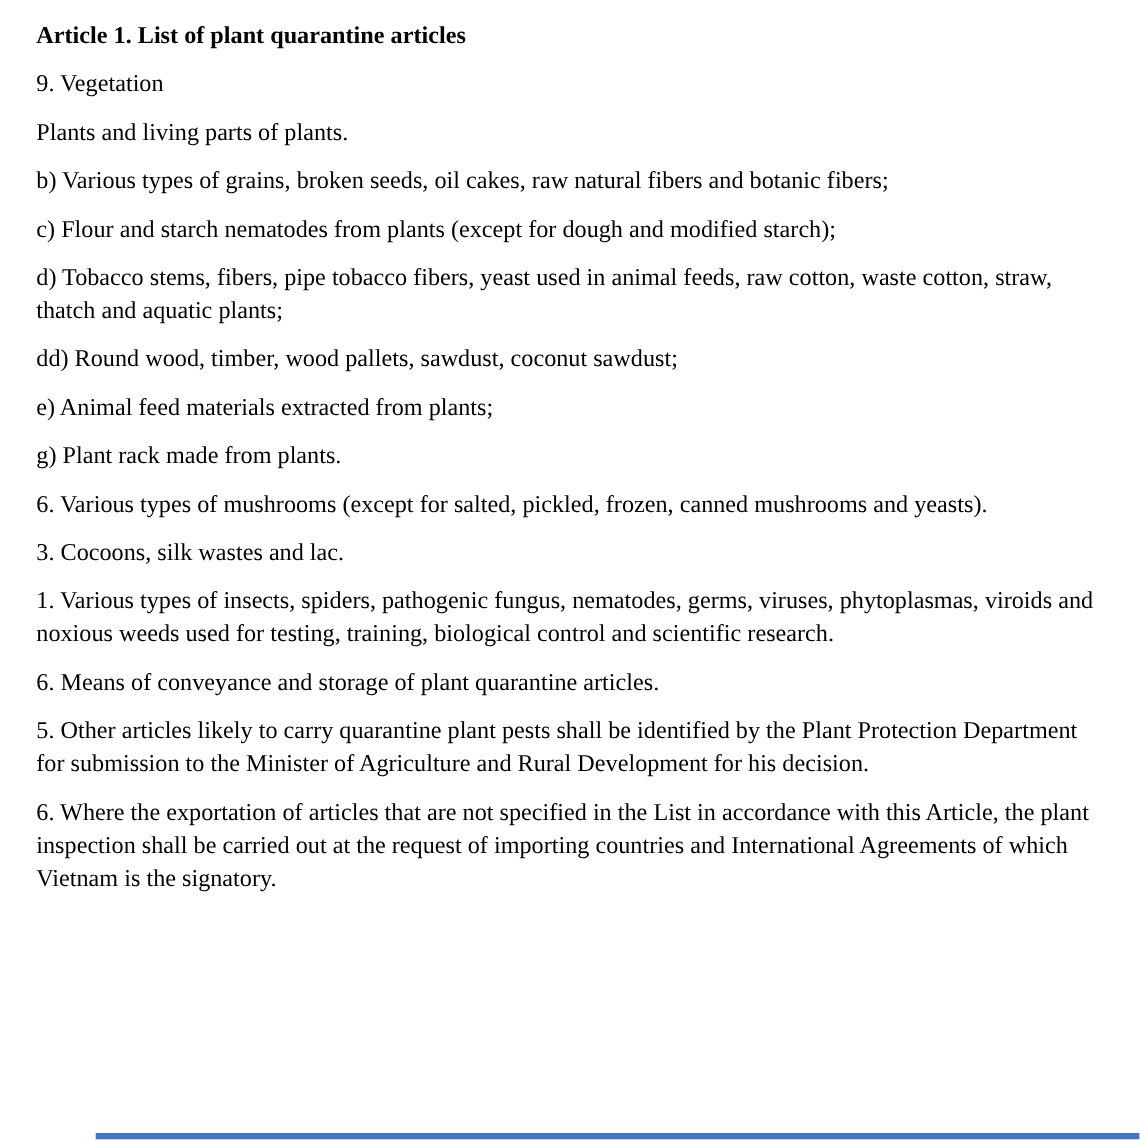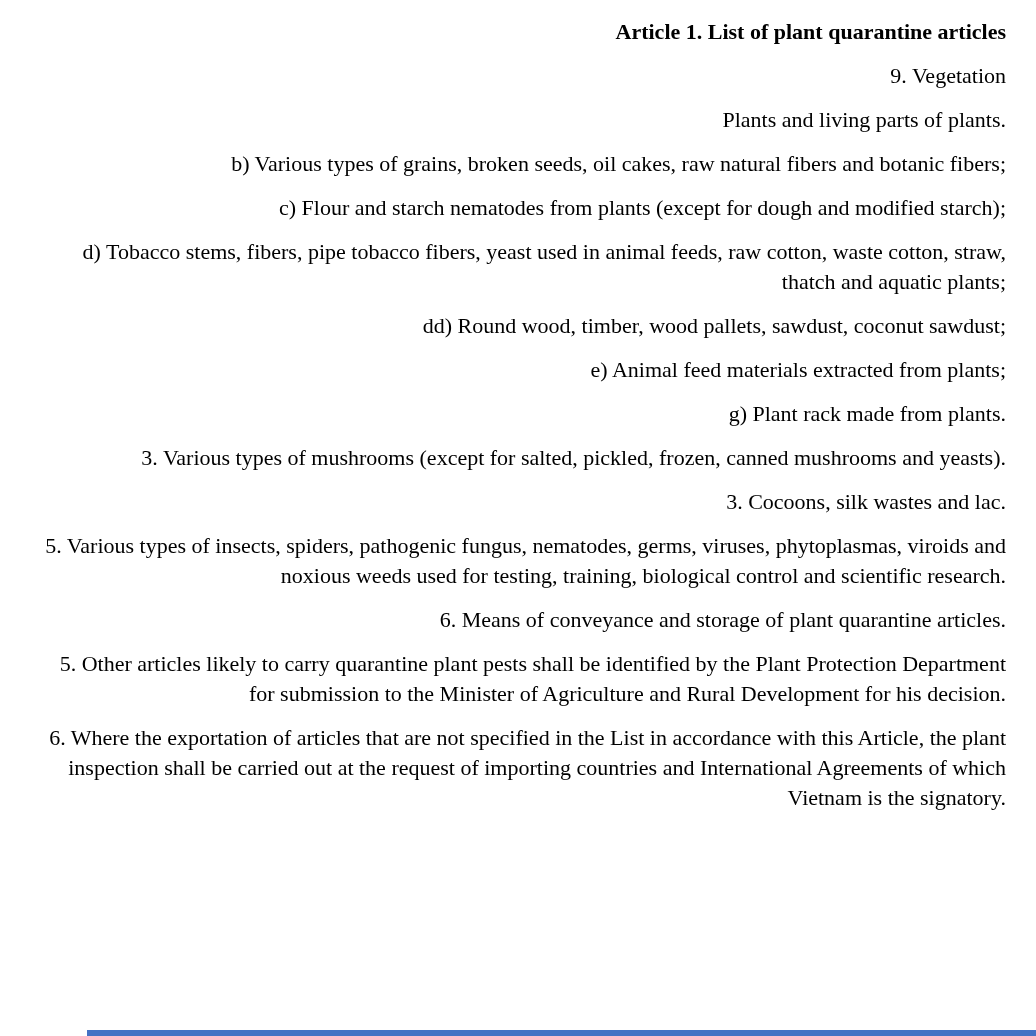--- a/index.html
+++ b/index.html
@@ -17,21 +17,21 @@
   }
   .doc {
     box-sizing: border-box;
     width: 1036px;
     padding: 17px 30px 0 33px;
   }
   .doc p {
     margin: 0 0 14px 0;
     font-size: 22px;
     line-height: 30px;
-    text-align: right;
+    text-align: left;
   }
   .doc p.heading {
     font-weight: bold;
   }
   .bottom-bar {
     position: absolute;
     left: 87px;
     right: 0;
     bottom: 0;
     height: 6px;
@@ -43,21 +43,21 @@
 <div class="doc">
   <p class="heading">Article 1. List of plant quarantine articles</p>
   <p>9. Vegetation</p>
   <p>Plants and living parts of plants.</p>
   <p>b) Various types of grains, broken seeds, oil cakes, raw natural fibers and botanic fibers;</p>
   <p>c) Flour and starch nematodes from plants (except for dough and modified starch);</p>
   <p>d) Tobacco stems, fibers, pipe tobacco fibers, yeast used in animal feeds, raw cotton, waste cotton, straw, thatch and aquatic plants;</p>
   <p>dd) Round wood, timber, wood pallets, sawdust, coconut sawdust;</p>
   <p>e) Animal feed materials extracted from plants;</p>
   <p>g) Plant rack made from plants.</p>
-  <p>3. Various types of mushrooms (except for salted, pickled, frozen, canned mushrooms and yeasts).</p>
+  <p>6. Various types of mushrooms (except for salted, pickled, frozen, canned mushrooms and yeasts).</p>
   <p>3. Cocoons, silk wastes and lac.</p>
-  <p>5. Various types of insects, spiders, pathogenic fungus, nematodes, germs, viruses, phytoplasmas, viroids and noxious weeds used for testing, training, biological control and scientific research.</p>
+  <p>1. Various types of insects, spiders, pathogenic fungus, nematodes, germs, viruses, phytoplasmas, viroids and noxious weeds used for testing, training, biological control and scientific research.</p>
   <p>6. Means of conveyance and storage of plant quarantine articles.</p>
   <p>5. Other articles likely to carry quarantine plant pests shall be identified by the Plant Protection Department for submission to the Minister of Agriculture and Rural Development for his decision.</p>
   <p>6. Where the exportation of articles that are not specified in the List in accordance with this Article, the plant inspection shall be carried out at the request of importing countries and International Agreements of which Vietnam is the signatory.</p>
 </div>
 
 <div class="bottom-bar" style="background: rgb(68, 114, 196);"></div>
 
 </body></html>

